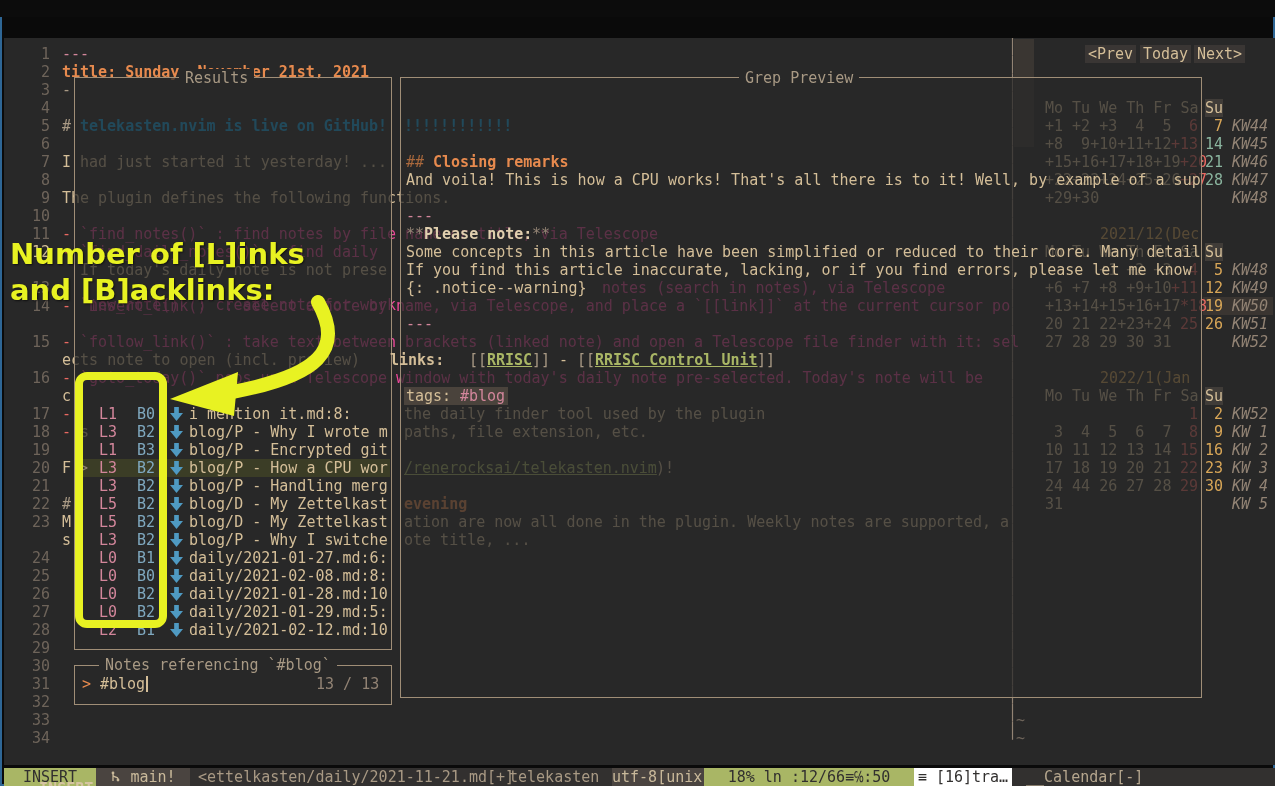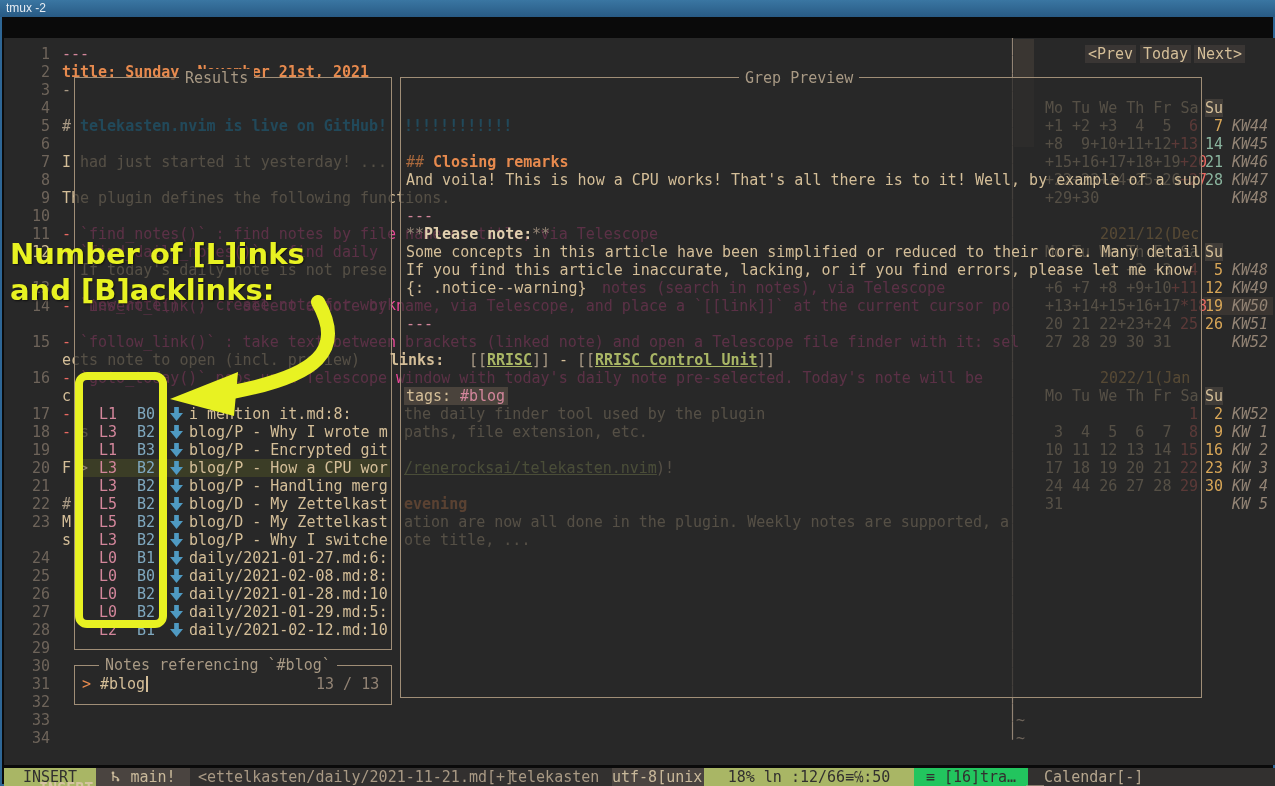--- a/index.html
+++ b/index.html
@@ -41,23 +41,20 @@
         text-shadow:1px 1px 2px rgba(0,0,0,.6);white-space:pre;z-index:40;}
   #yellowbox{position:absolute;border:8px solid #e8f222;border-radius:12px;z-index:40;}
   #cursorbeam{position:absolute;width:2px;height:16px;background:#d4be98;}
   #annosvg{position:absolute;left:0;top:0;z-index:41;pointer-events:none;}
   #calscroll{position:absolute;background:#3a3632;}
 </style>
 </head>
 <body>
 
 <div id="screen">
-  <div id="titlebar">
-    <span>tmux -2</span>
-  </div>
   <div id="frame">
     <div id="term">
       <div id="base-layer">
           <span class="t c-pink" style="left: 58px; top: 7px;">---</span>
           <span class="t c-orangeB" style="left: 58px; top: 25px;">title: Sunday, November 21st, 2021</span>
           <span class="t c-gray" style="left: 58px; top: 43px;">-</span>
           <span class="t c-gray" style="left: 58px; top: 79px;">#</span>
           <span class="t c-redH" style="left: 76px; top: 79px;">telekasten.nvim is live on GitHub!</span>
           <span class="t c-redH" style="left: 400px; top: 79px;">!!!!!!!!!!!!</span>
           <span class="t c-tan" style="left: 58px; top: 115px;">I had just started it yesterday! ...</span>
@@ -369,21 +366,21 @@
       <div class="sseg b" style="left:0;width:92px;background:#a9b665;color:#32302f;">INSERT</div>
       <div class="sseg" style="left:92px;width:94px;background:#4a4440;color:#c9b99a;"><svg width="11" height="12" viewBox="0 0 11 12" style="vertical-align:-1px">
             <path d="M3 2 L3 10 M3 4 C3 7 8 5 8 8" stroke="#c9b99a" stroke-width="1.3" fill="none"></path>
             <circle cx="3" cy="2" r="1.4" fill="#c9b99a"></circle>
             <circle cx="8" cy="9" r="1.4" fill="#c9b99a"></circle>
           </svg> <span>main!</span></div>
       <div class="sseg" style="left:194px;width:330px;color:#a89984;text-align:left;">&lt;ettelkasten/daily/2021-11-21.md[+]</div>
       <div class="sseg" style="left:505px;width:100px;color:#a89984;text-align:left;">telekasten</div>
       <div class="sseg" style="left:608px;width:92px;background:#4a4440;color:#c9b99a;">utf-8[unix]</div>
       <div class="sseg b" style="left:700px;width:210px;background:#a9b665;color:#32302f;">18% ln :12/66≡℅:50</div>
-      <div class="sseg b" style="left:910px;width:114px;background:#22c55e;color:#32302f;">≡ [16]tra…</div>
+      <div class="sseg b" style="left:910px;width:98px;background:#ffffff;color:#32302f;">≡ [16]tra…</div>
       <div class="sseg" style="left:1022px;width:260px;color:#b5a68e;text-align:left;">__Calendar[-]</div>
     </div>
 
     <div id="cmdline">-- INSERT --</div>
   </div>
 
   <span class="anno" style="left:10px;top:236px;">Number of [L]inks</span>
   <span class="anno" style="left:10px;top:272px;">and [B]acklinks:</span>
   <div id="yellowbox" style="left:75px;top:372px;width:76px;height:240px;"></div>
   <svg id="annosvg" width="1275" height="786">

